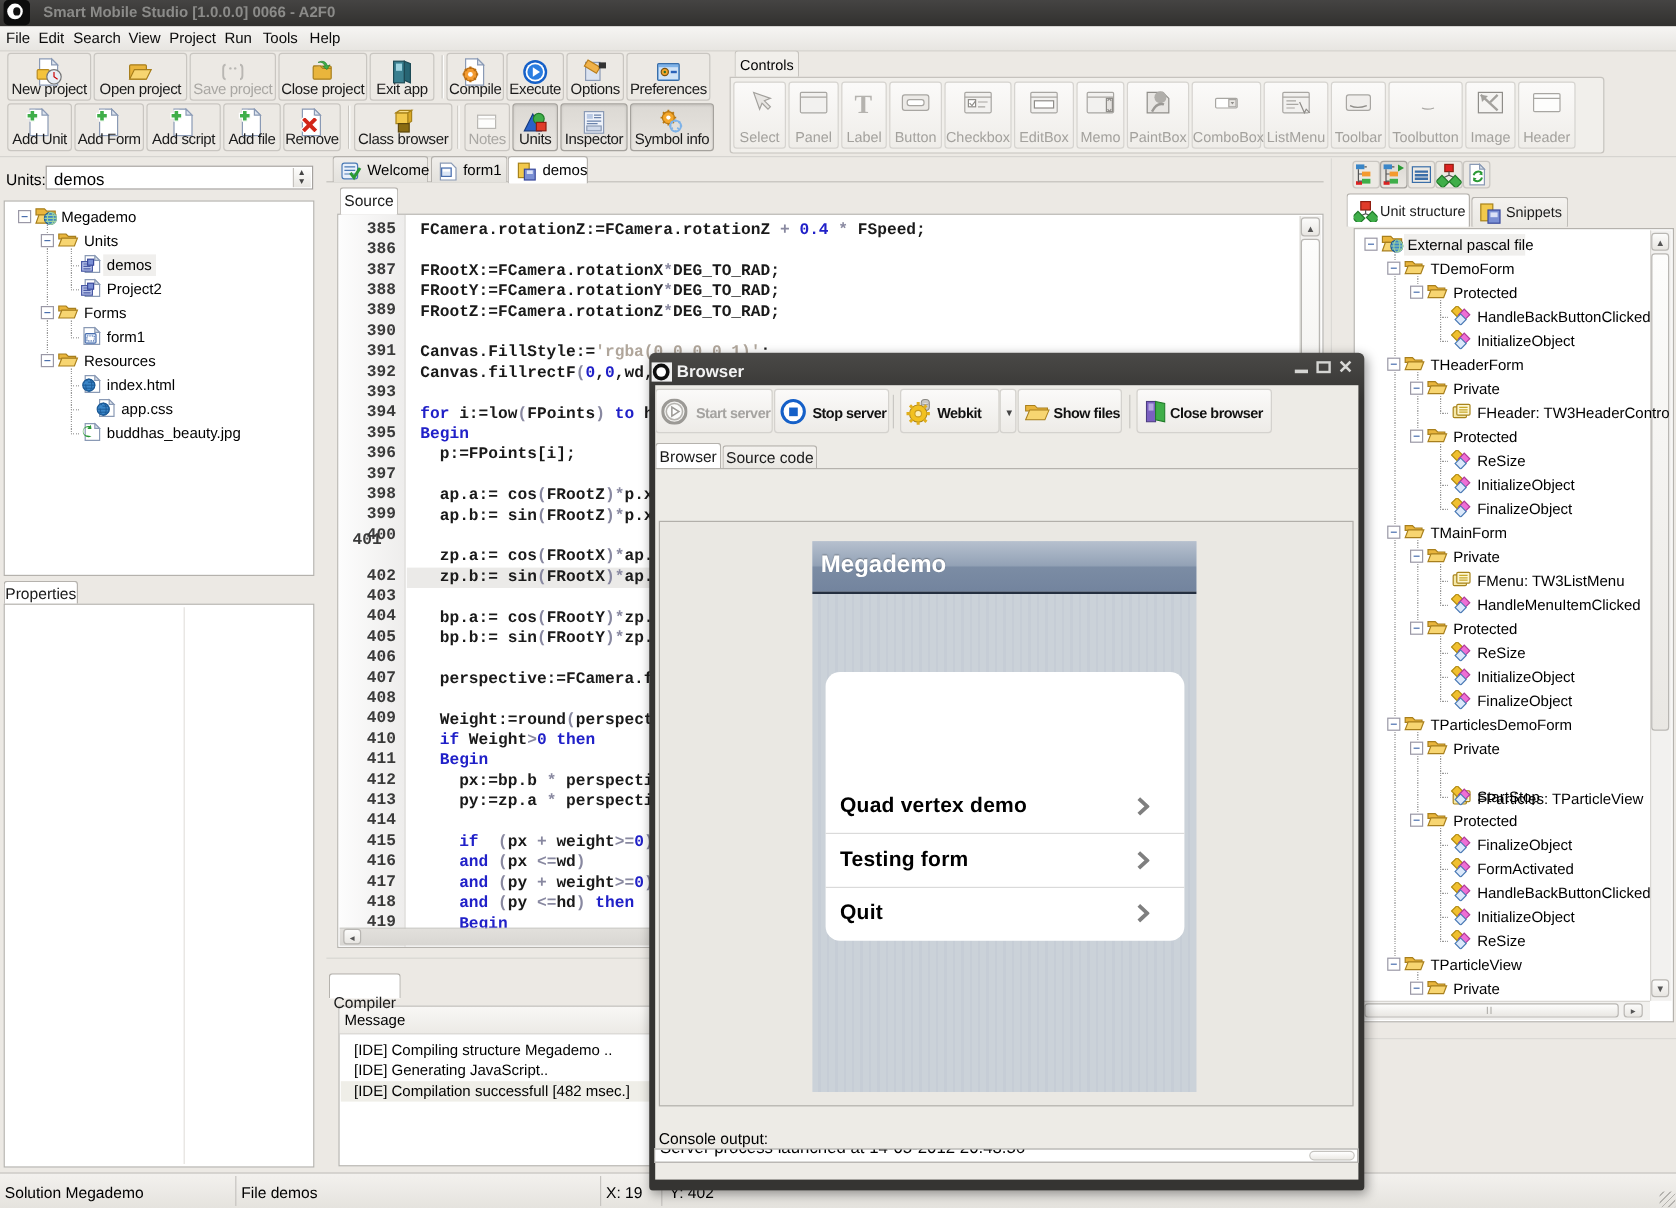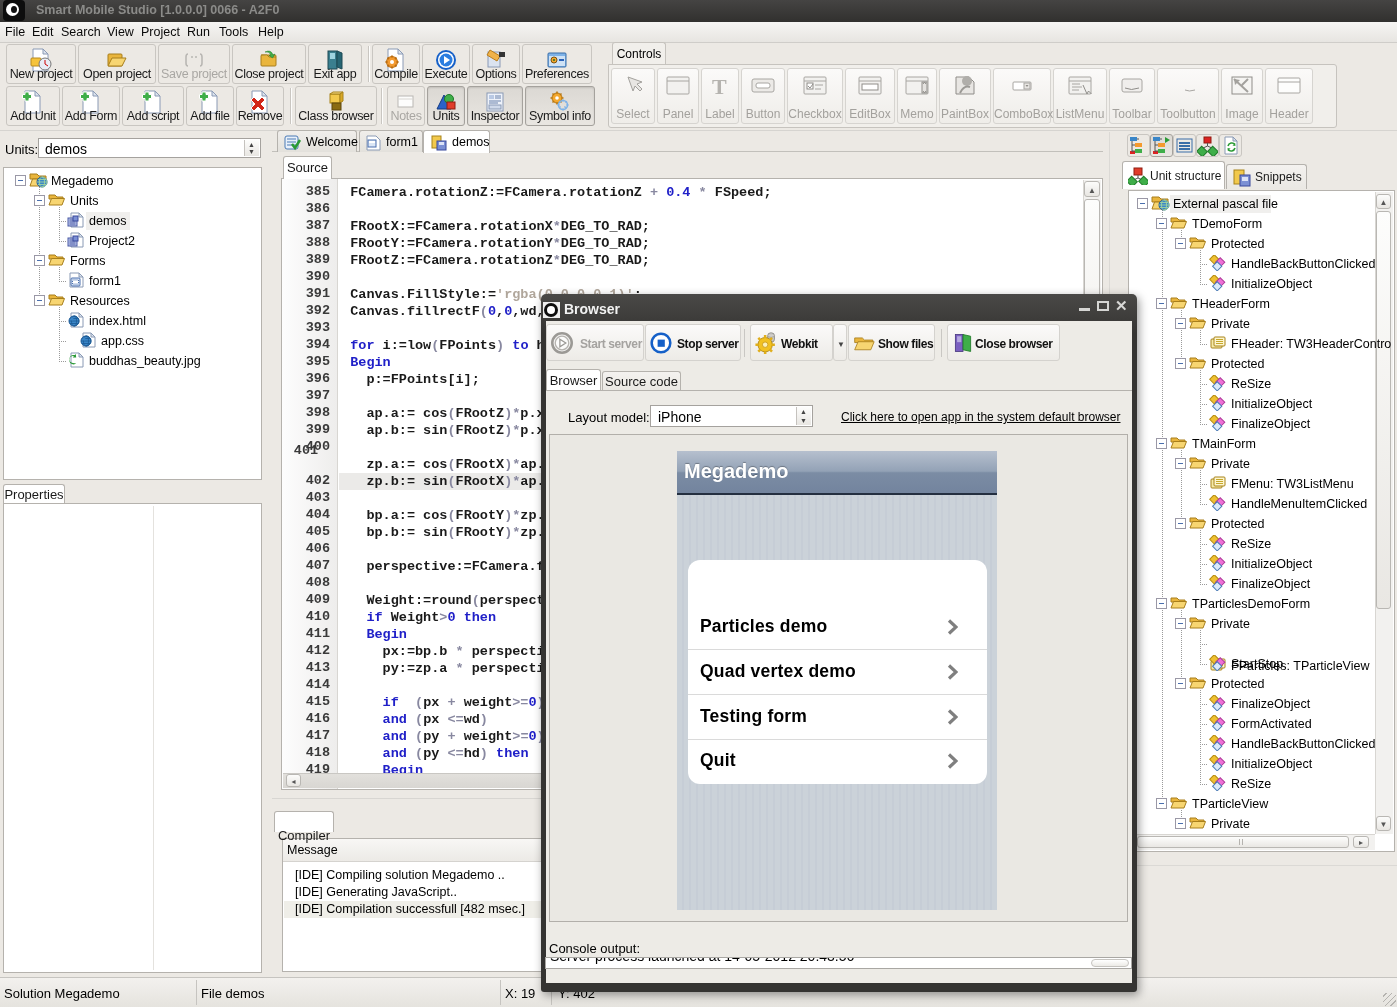--- a/index.html
+++ b/index.html
@@ -302,21 +302,21 @@
     <div class="strack" style="left: 1px; right: 19px; bottom: 1px; height: 15px; border-top: 1px solid rgb(201, 199, 195); background: linear-gradient(rgb(226, 224, 220), rgb(216, 214, 210));"></div>
     <div class="sbtn" style="left: 4px; bottom: 2px; width: 15px; height: 13px; padding-top: 2px;">◂</div>
     <div class="sthumb" style="left: 300px; bottom: 2px; width: 300px; height: 13px;"></div>
   </div>
 <div class="abs tab on" id="comptab">Compiler</div>
 <div class="abs white" id="msgpanel">
   <div id="msghead">
       <span>Message</span>
     </div>
   <div class="mrow" style="top:28px">
-      <span>[IDE] Compiling solution Megademo ..</span>
+      <span>[IDE] Compiling structure Megademo ..</span>
     </div>
   <div class="mrow" style="top:45px">
       <span>[IDE] Generating JavaScript..</span>
     </div>
   <div class="mrow" style="top:62px; background:#efeee8">
       <span>[IDE] Compilation successfull [482 msec.]</span>
     </div>
 </div>
 
 <div class="abs white" id="rtree">
@@ -671,40 +671,26 @@
             <rect x="4" y="3" width="9" height="20" fill="#7a5fc0" stroke="#4a3a80"></rect>
             <rect x="6" y="5" width="5" height="7" fill="#b5a8e0"></rect>
             <path d="M13 3 l9 2 v18 l-9 -2 z" fill="#3fae49" stroke="#1f7a28"></path>
           </svg></span>
       </div>
     <div id="dlgtabs">
       <div class="tab on" style="left:0px; top:48px; width:55px; height:21px; padding-top:3px;">Browser</div>
       <div class="tab" style="left:56px; top:50px; width:79px; height:19px; padding-top:2px;">Source code</div>
       <div style="position:absolute; left:0; top:69px; width:586px; height:1px; background:#b5b2ad"></div>
     </div>
-    <div id="layoutrow">
-      <span style="position:absolute; left:22px; top:5px; font-size:13px;">Layout model:</span>
-      <div style="position:absolute; left:104px; top:0px; width:163px; height:22px; background:#fff; border:1px solid #a5a29e;">
-        <span style="position:absolute; left:7px; top:3px; font-size:14px;">iPhone</span>
-        <div class="spin"></div>
-      </div>
-      <span style="position:absolute; left:295px; top:5px; font-size:12px; white-space:nowrap; text-decoration:underline;">Click here to open app in the system default browser</span>
-    </div>
     <div id="prevwrap">
       <div id="iphone">
         <div id="ihead">
             <span>Megademo</span>
           </div>
         <div id="imenu">
-          <div class="irow" style="top:45px">
-              <span>Particles demo</span>
-              <span class="chev"><svg width="11" height="16" viewBox="0 0 11 16">
-                  <path d="M2 1.5 l7 6.5 l-7 6.5" stroke="#7f7f7f" stroke-width="3.2" fill="none"></path>
-                </svg></span>
-            </div>
           <div class="irow" style="top:90px">
               <span>Quad vertex demo</span>
               <span class="chev"><svg width="11" height="16" viewBox="0 0 11 16">
                   <path d="M2 1.5 l7 6.5 l-7 6.5" stroke="#7f7f7f" stroke-width="3.2" fill="none"></path>
                 </svg></span>
             </div>
           <div class="irow" style="top:135px">
               <span>Testing form</span>
               <span class="chev"><svg width="11" height="16" viewBox="0 0 11 16">
                   <path d="M2 1.5 l7 6.5 l-7 6.5" stroke="#7f7f7f" stroke-width="3.2" fill="none"></path>

